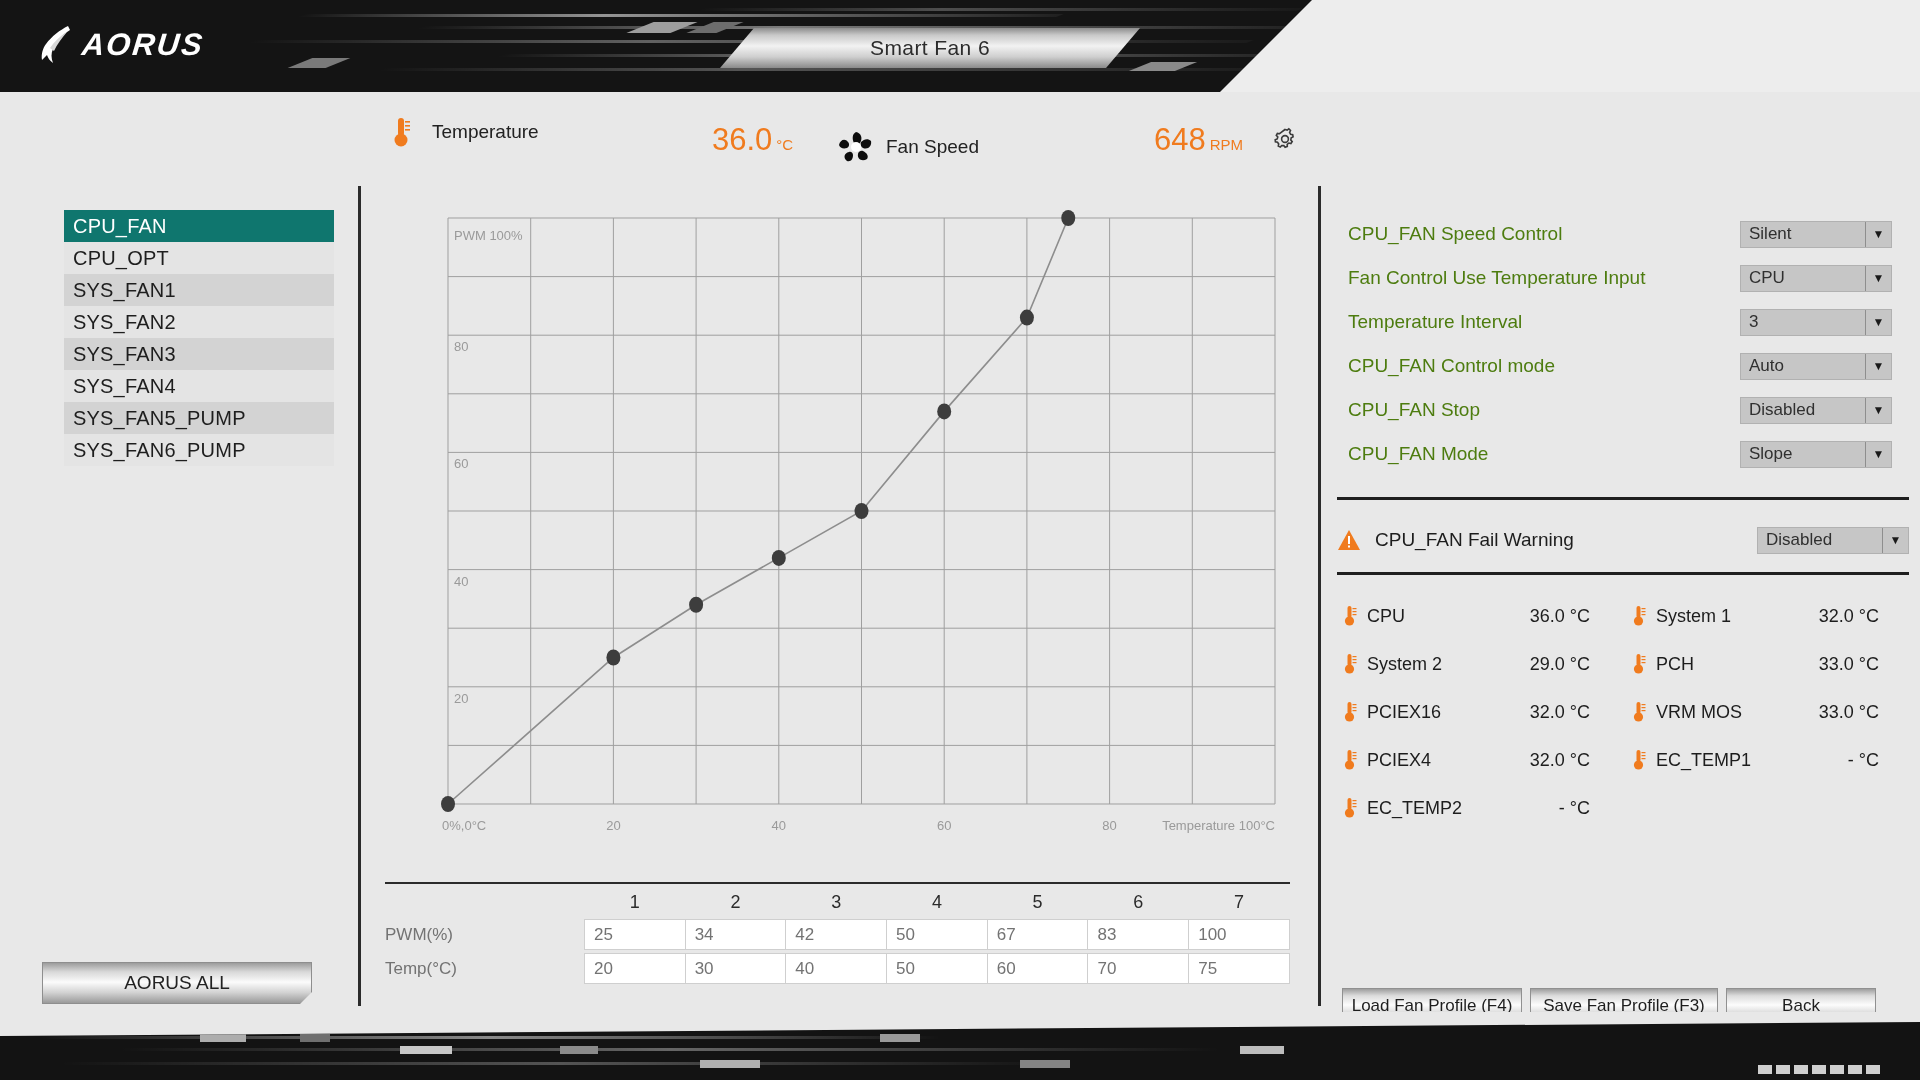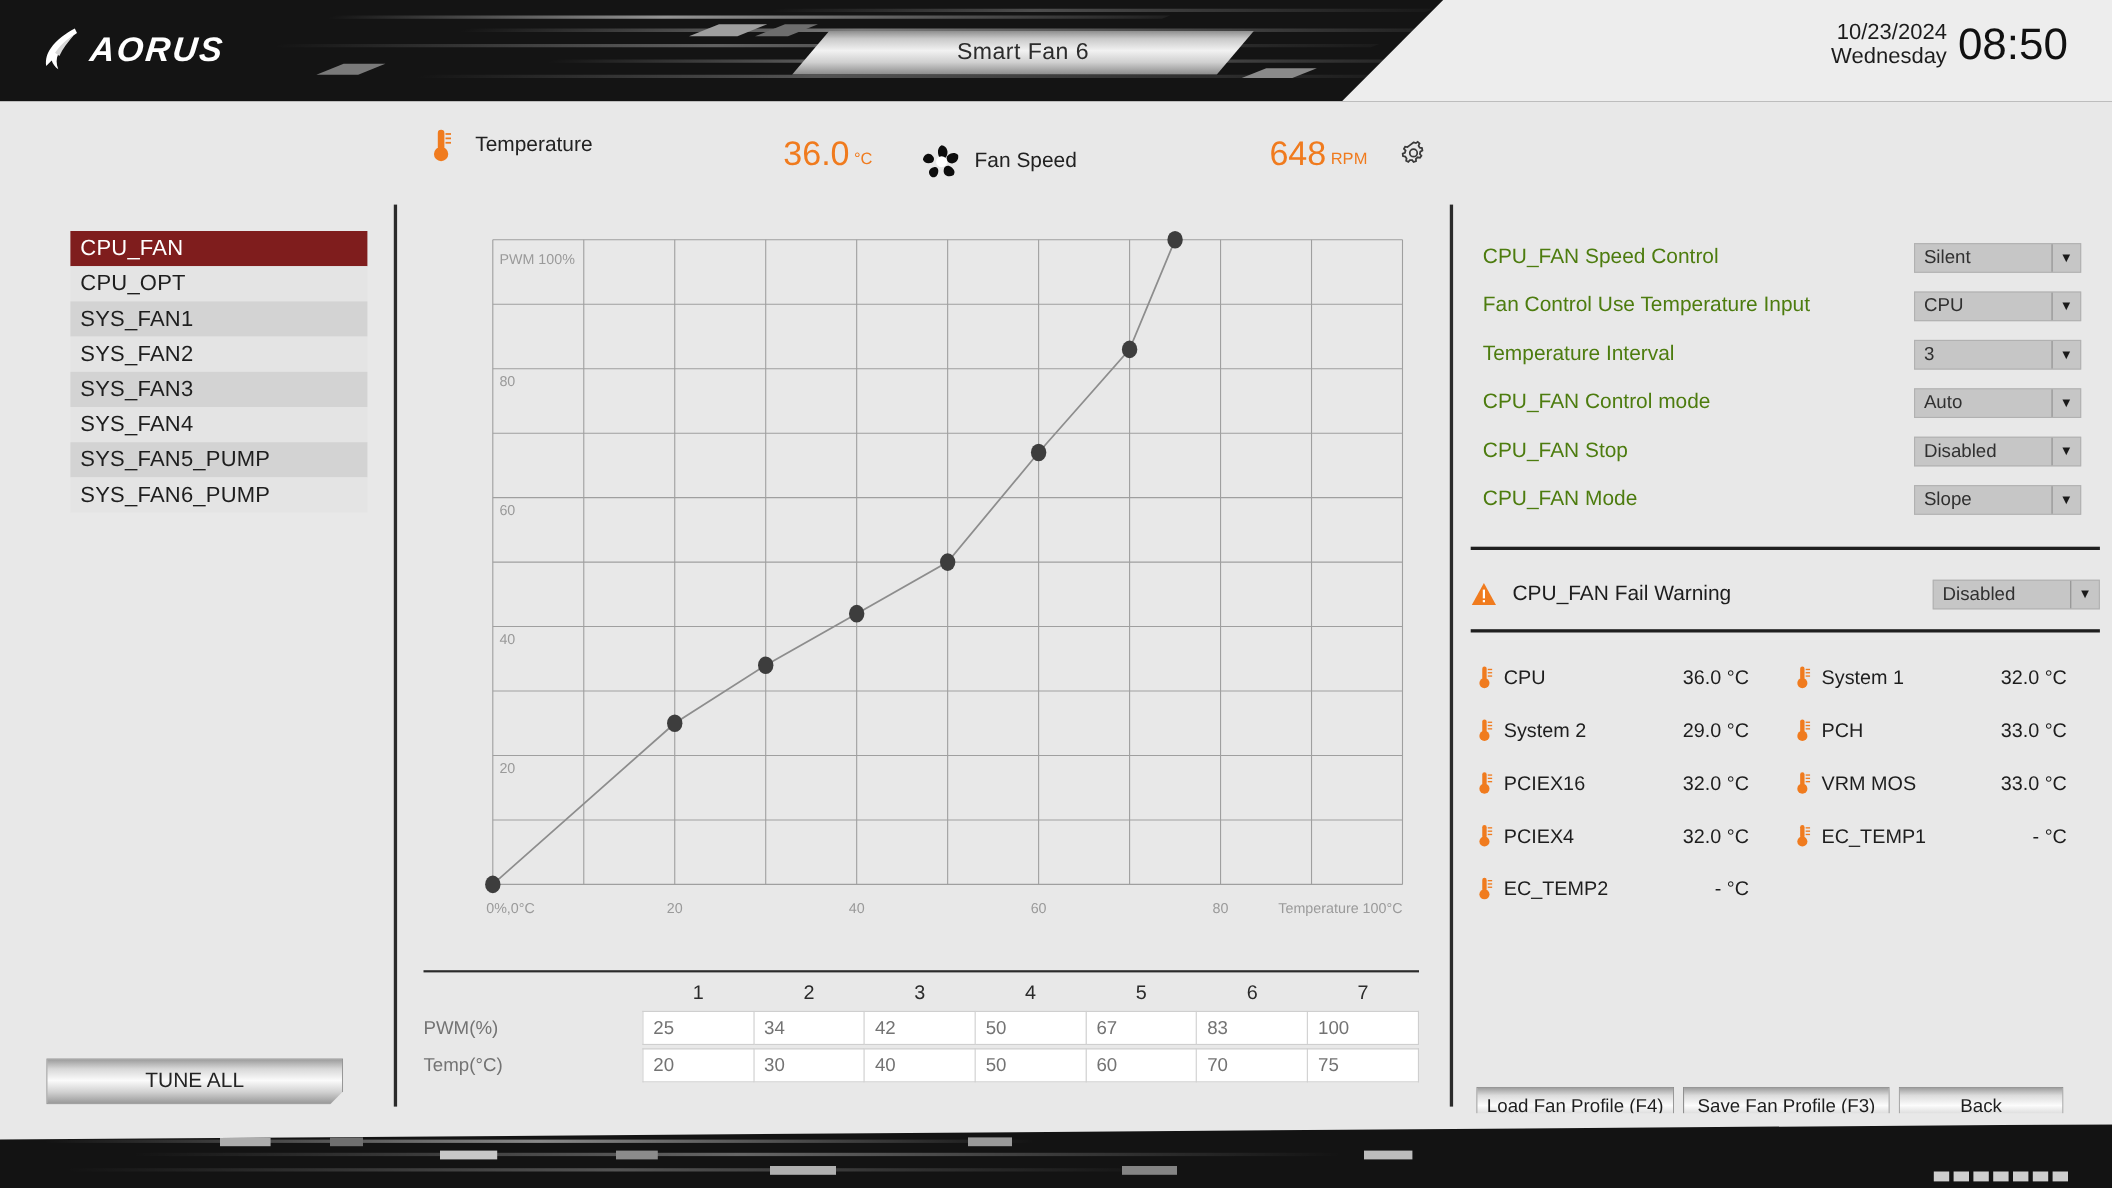--- a/index.html
+++ b/index.html
@@ -68,21 +68,21 @@
   .gear-btn { position: absolute; left: 1272px; top: 126px; width: 26px; height: 26px; }
 
   
   .fanlist { position: absolute; left: 64px; top: 210px; width: 270px; }
   .fan-item {
     height: 32px; display: flex; align-items: center; padding-left: 9px;
     font-size: 20px; color: #1e1e1e; letter-spacing: .2px;
   }
   .fan-item.alt  { background: #d3d3d3; }
   .fan-item.plain{ background: #e4e4e4; }
-  .fan-item.active { background: #7f1d1d; color: #fff; text-align: right; }
+  .fan-item.active { background: #0f766e; color: #fff; text-align: right; }
 
   .tune-all {
     position: absolute; left: 42px; top: 962px; width: 270px; height: 42px;
     background: linear-gradient(180deg,#9c9c9c 0%,#d8d8d8 22%,#fbfbfb 48%,#d2d2d2 74%,#9a9a9a 100%);
     clip-path: polygon(0 0, 270px 0, 270px 30px, 258px 42px, 0 42px);
     display: flex; align-items: center; justify-content: center;
     font-size: 19px; color: #232323; border: 1px solid #8e8e8e;
   }
 
   
@@ -194,27 +194,20 @@
         <path d="M30 2 C22 6, 14 12, 8 20 C5 24, 3 30, 4 36 L9 31 C10 34, 12 37, 15 39 C13 34, 13 29, 15 25
                  C18 18, 24 11, 32 6 Z" fill="#ffffff"></path>
         <path d="M12 24 C16 18, 22 12, 29 8 C24 14, 19 20, 16 27 Z" fill="#d8d8d8"></path>
       </svg>
       <span class="logo-text">AORUS</span>
     </div>
 
     <div class="title-plate"></div>
     <div class="title-text">Smart Fan 6</div>
 
-    <div class="clock">
-      <div class="clock-dates">
-        <div class="clock-date">10/23/2024</div>
-        <div class="clock-day">Wednesday</div>
-      </div>
-      <div class="clock-time">08:50</div>
-    </div>
   </div>
 
   <div class="sensorbar">
     <div class="sb-group sb-temp">
       <svg class="temp-ico" style="width:19px;height:32px" viewBox="0 0 19 32">
         <rect x="6" y="2" width="6" height="18" rx="3" fill="#f07b1e"></rect>
         <circle cx="9" cy="24" r="6.5" fill="#f07b1e"></circle>
         <rect x="13" y="5" width="5" height="1.6" fill="#f07b1e"></rect>
         <rect x="13" y="9" width="5" height="1.6" fill="#f07b1e"></rect>
         <rect x="13" y="13" width="5" height="1.6" fill="#f07b1e"></rect>
@@ -273,21 +266,21 @@
       </div>
     <div class="fan-item alt">
         <span>SYS_FAN5_PUMP</span>
       </div>
     <div class="fan-item plain">
         <span>SYS_FAN6_PUMP</span>
       </div>
   </div>
 
   <div class="tune-all">
-    <span>TUNE ALL</span>
+    <span>AORUS ALL</span>
   </div>
 
   <div class="vdiv-left"></div>
   <div class="vdiv-right"></div>
 
   <div class="chart-wrap">
     <svg class="chart-svg" id="chart" width="905" height="650">
         <rect x="63" y="22" width="827" height="586" fill="#e8e8e8"></rect>
         <line x1="63" y1="22" x2="63" y2="608" stroke="#9f9f9f" stroke-width="1"></line>
         <line x1="63" y1="22" x2="890" y2="22" stroke="#9f9f9f" stroke-width="1"></line>

